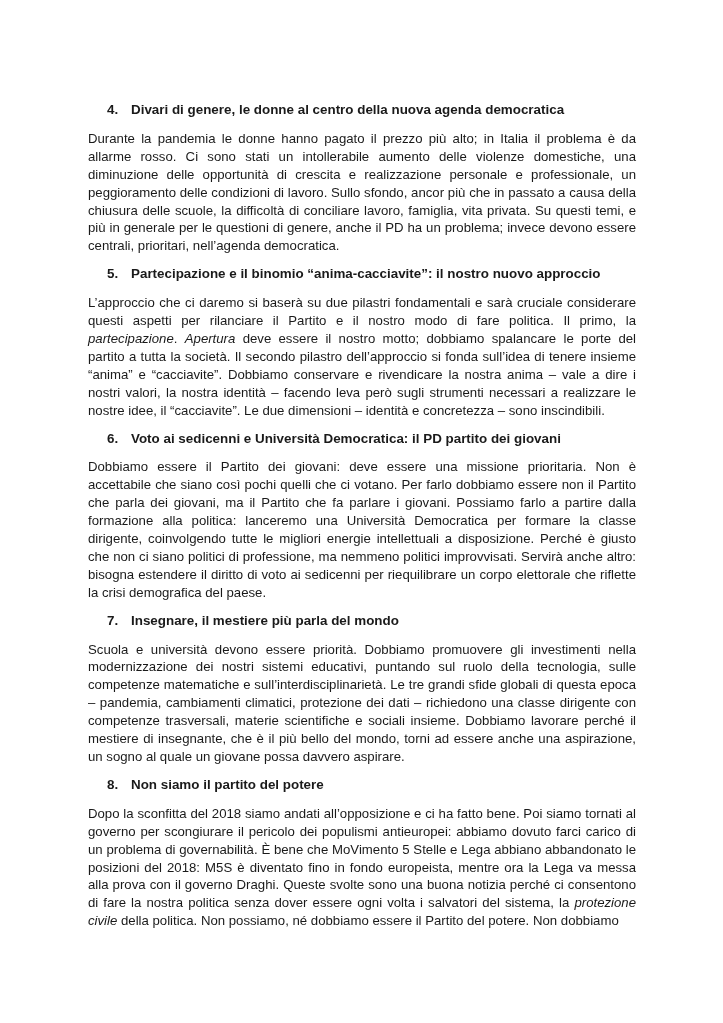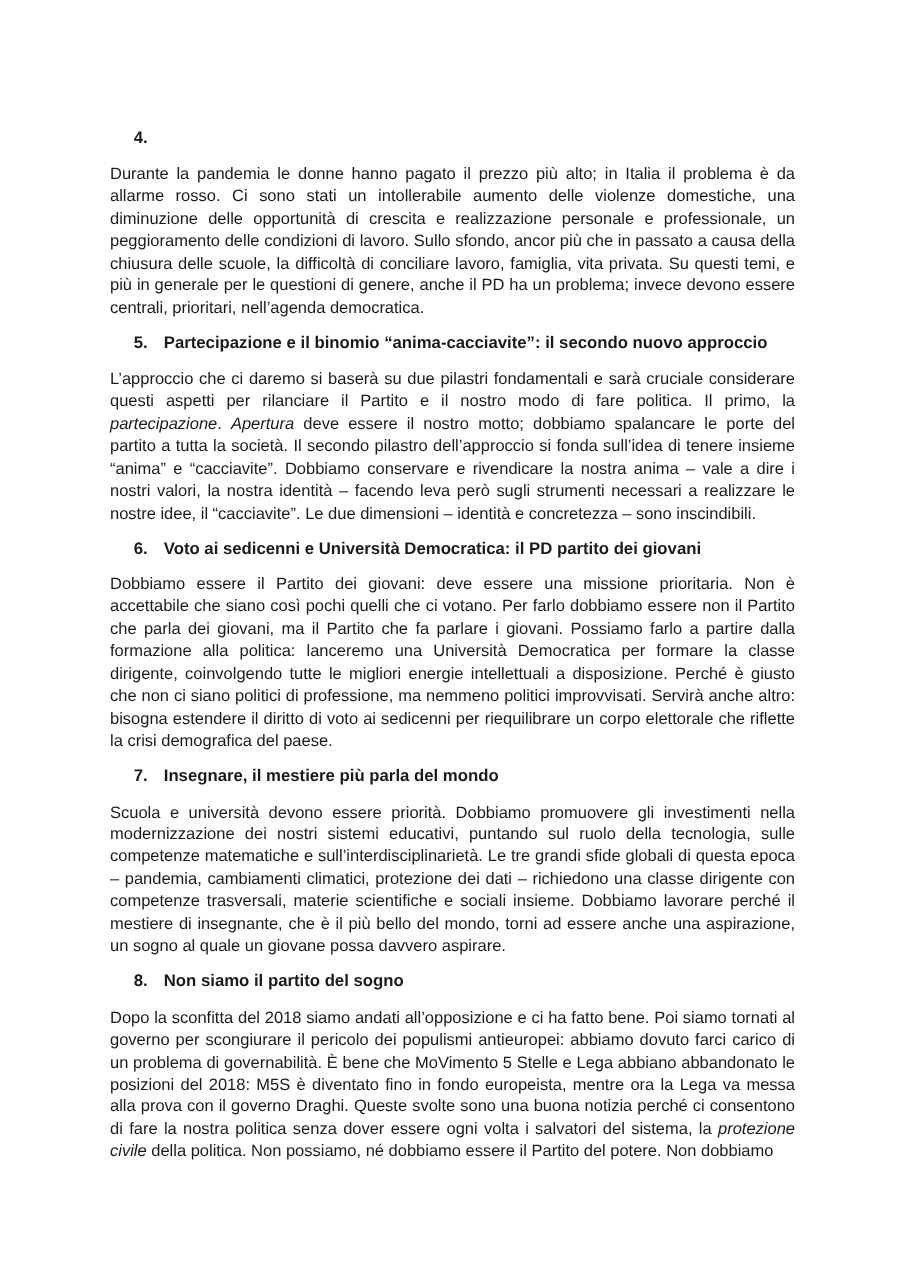--- a/index.html
+++ b/index.html
@@ -31,28 +31,29 @@
   .para .i { font-style: italic; }
   #s5 { margin-top: 0; }
 </style>
 </head>
 <body>
 
 <div class="page">
 
   <div class="section-heading">
     <span class="num">4.</span>
+    <span>Divari di genere, le donne al centro della nuova agenda democratica</span>
   </div>
   <p class="para">
     <span>Durante la pandemia le donne hanno pagato il prezzo più alto; in Italia il problema è da allarme rosso. Ci sono stati un intollerabile aumento delle violenze domestiche, una diminuzione delle opportunità di crescita e realizzazione personale e professionale, un peggioramento delle condizioni di lavoro. Sullo sfondo, ancor più che in passato a causa della chiusura delle scuole, la difficoltà di conciliare lavoro, famiglia, vita privata. Su questi temi, e più in generale per le questioni di genere, anche il PD ha un problema; invece devono essere centrali, prioritari, nell’agenda democratica.</span>
   </p>
 
   <div class="section-heading" id="s5">
     <span class="num">5.</span>
-    <span>Partecipazione e il binomio “anima-cacciavite”: il secondo nuovo approccio</span>
+    <span>Partecipazione e il binomio “anima-cacciavite”: il nostro nuovo approccio</span>
   </div>
   <p class="para"><span>L’approccio che ci daremo si baserà su due pilastri fondamentali e sarà cruciale considerare questi aspetti per rilanciare il Partito e il nostro modo di fare politica. Il primo, la </span><span class="i">partecipazione</span><span>. </span><span class="i">Apertura</span><span> deve essere il nostro motto; dobbiamo spalancare le porte del partito a tutta la società. Il secondo pilastro dell’approccio si fonda sull’idea di tenere insieme “anima” e “cacciavite”. Dobbiamo conservare e rivendicare la nostra anima – vale a dire i nostri valori, la nostra identità – facendo leva però sugli strumenti necessari a realizzare le nostre idee, il “cacciavite”. Le due dimensioni – identità e concretezza – sono inscindibili.</span></p>
 
   <div class="section-heading">
     <span class="num">6.</span>
     <span>Voto ai sedicenni e Università Democratica: il PD partito dei giovani</span>
   </div>
   <p class="para">
     <span>Dobbiamo essere il Partito dei giovani: deve essere una missione prioritaria. Non è accettabile che siano così pochi quelli che ci votano. Per farlo dobbiamo essere non il Partito che parla dei giovani, ma il Partito che fa parlare i giovani. Possiamo farlo a partire dalla formazione alla politica: lanceremo una Università Democratica per formare la classe dirigente, coinvolgendo tutte le migliori energie intellettuali a disposizione. Perché è giusto che non ci siano politici di professione, ma nemmeno politici improvvisati. Servirà anche altro: bisogna estendere il diritto di voto ai sedicenni per riequilibrare un corpo elettorale che riflette la crisi demografica del paese.</span>
   </p>
@@ -60,17 +61,17 @@
   <div class="section-heading">
     <span class="num">7.</span>
     <span>Insegnare, il mestiere più parla del mondo</span>
   </div>
   <p class="para">
     <span>Scuola e università devono essere priorità. Dobbiamo promuovere gli investimenti nella modernizzazione dei nostri sistemi educativi, puntando sul ruolo della tecnologia, sulle competenze matematiche e sull’interdisciplinarietà. Le tre grandi sfide globali di questa epoca – pandemia, cambiamenti climatici, protezione dei dati – richiedono una classe dirigente con competenze trasversali, materie scientifiche e sociali insieme. Dobbiamo lavorare perché il mestiere di insegnante, che è il più bello del mondo, torni ad essere anche una aspirazione, un sogno al quale un giovane possa davvero aspirare.</span>
   </p>
 
   <div class="section-heading">
     <span class="num">8.</span>
-    <span>Non siamo il partito del sogno</span>
+    <span>Non siamo il partito del potere</span>
   </div>
   <p class="para"><span>Dopo la sconfitta del 2018 siamo andati all’opposizione e ci ha fatto bene. Poi siamo tornati al governo per scongiurare il pericolo dei populismi antieuropei: abbiamo dovuto farci carico di un problema di governabilità. È bene che MoVimento 5 Stelle e Lega abbiano abbandonato le posizioni del 2018: M5S è diventato fino in fondo europeista, mentre ora la Lega va messa alla prova con il governo Draghi. Queste svolte sono una buona notizia perché ci consentono di fare la nostra politica senza dover essere ogni volta i salvatori del sistema, la </span><span class="i">protezione civile</span><span> della politica. Non possiamo, né dobbiamo essere il Partito del potere. Non dobbiamo</span></p>
 
 </div>
 
 </body></html>

